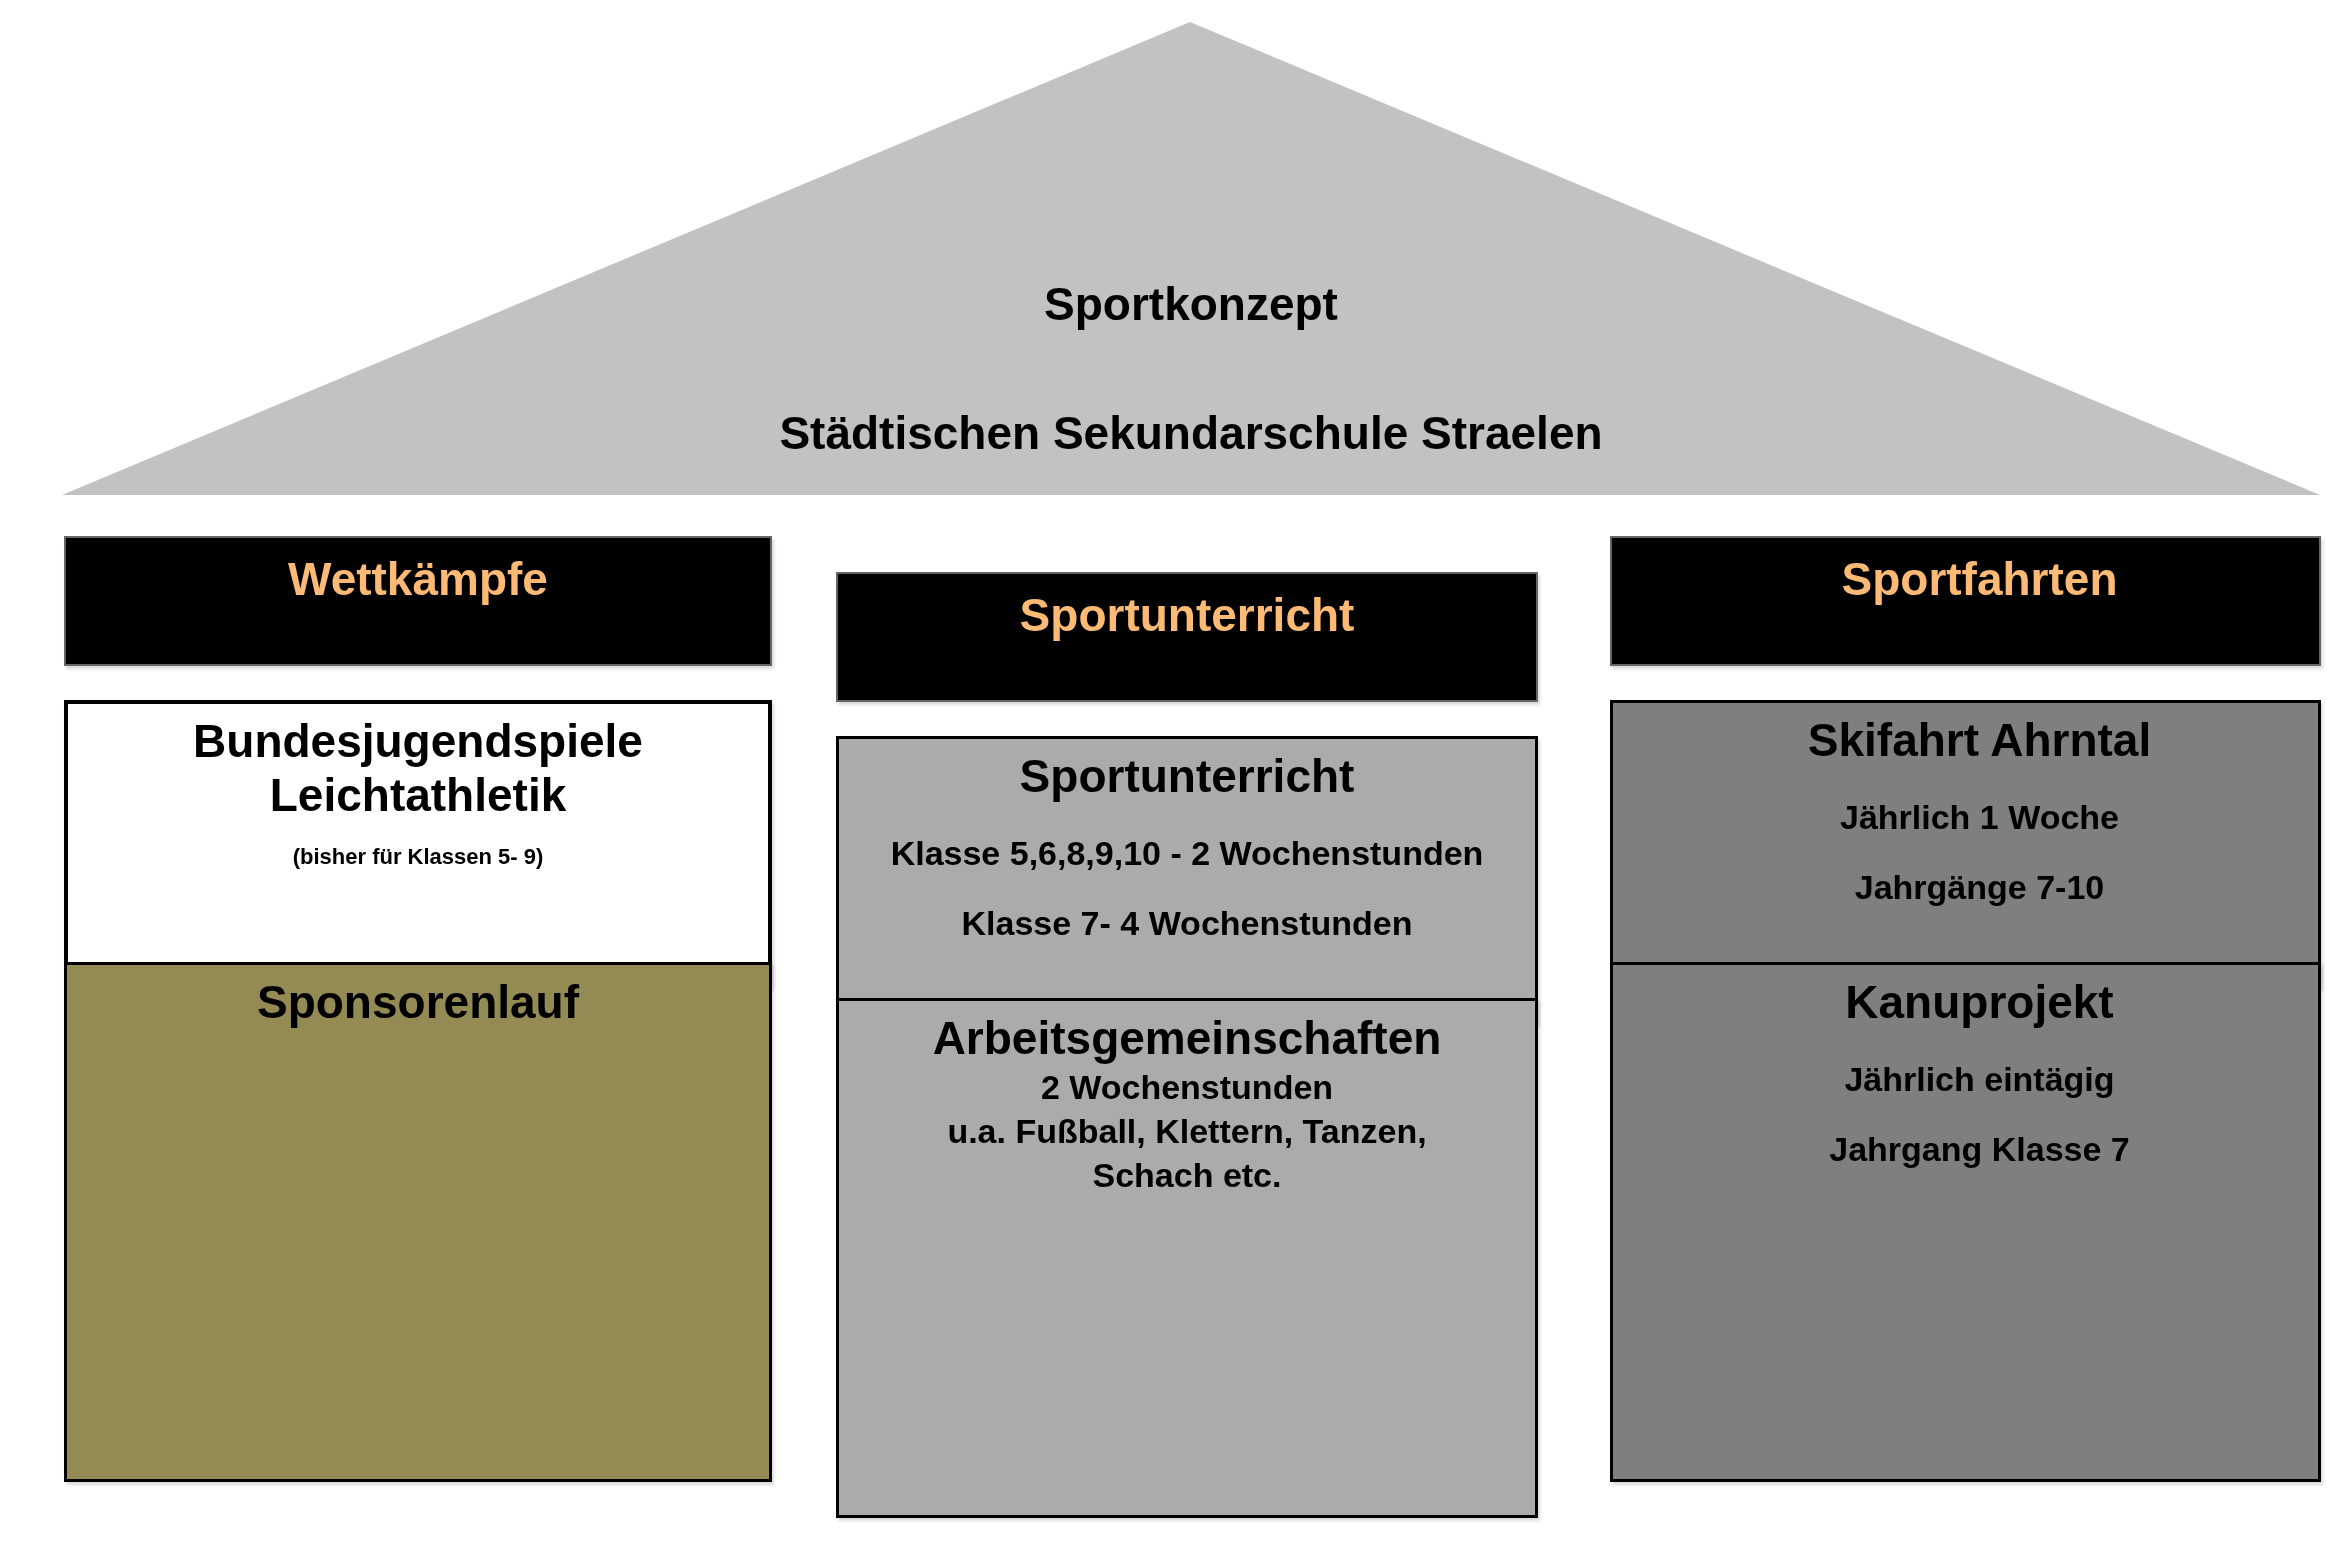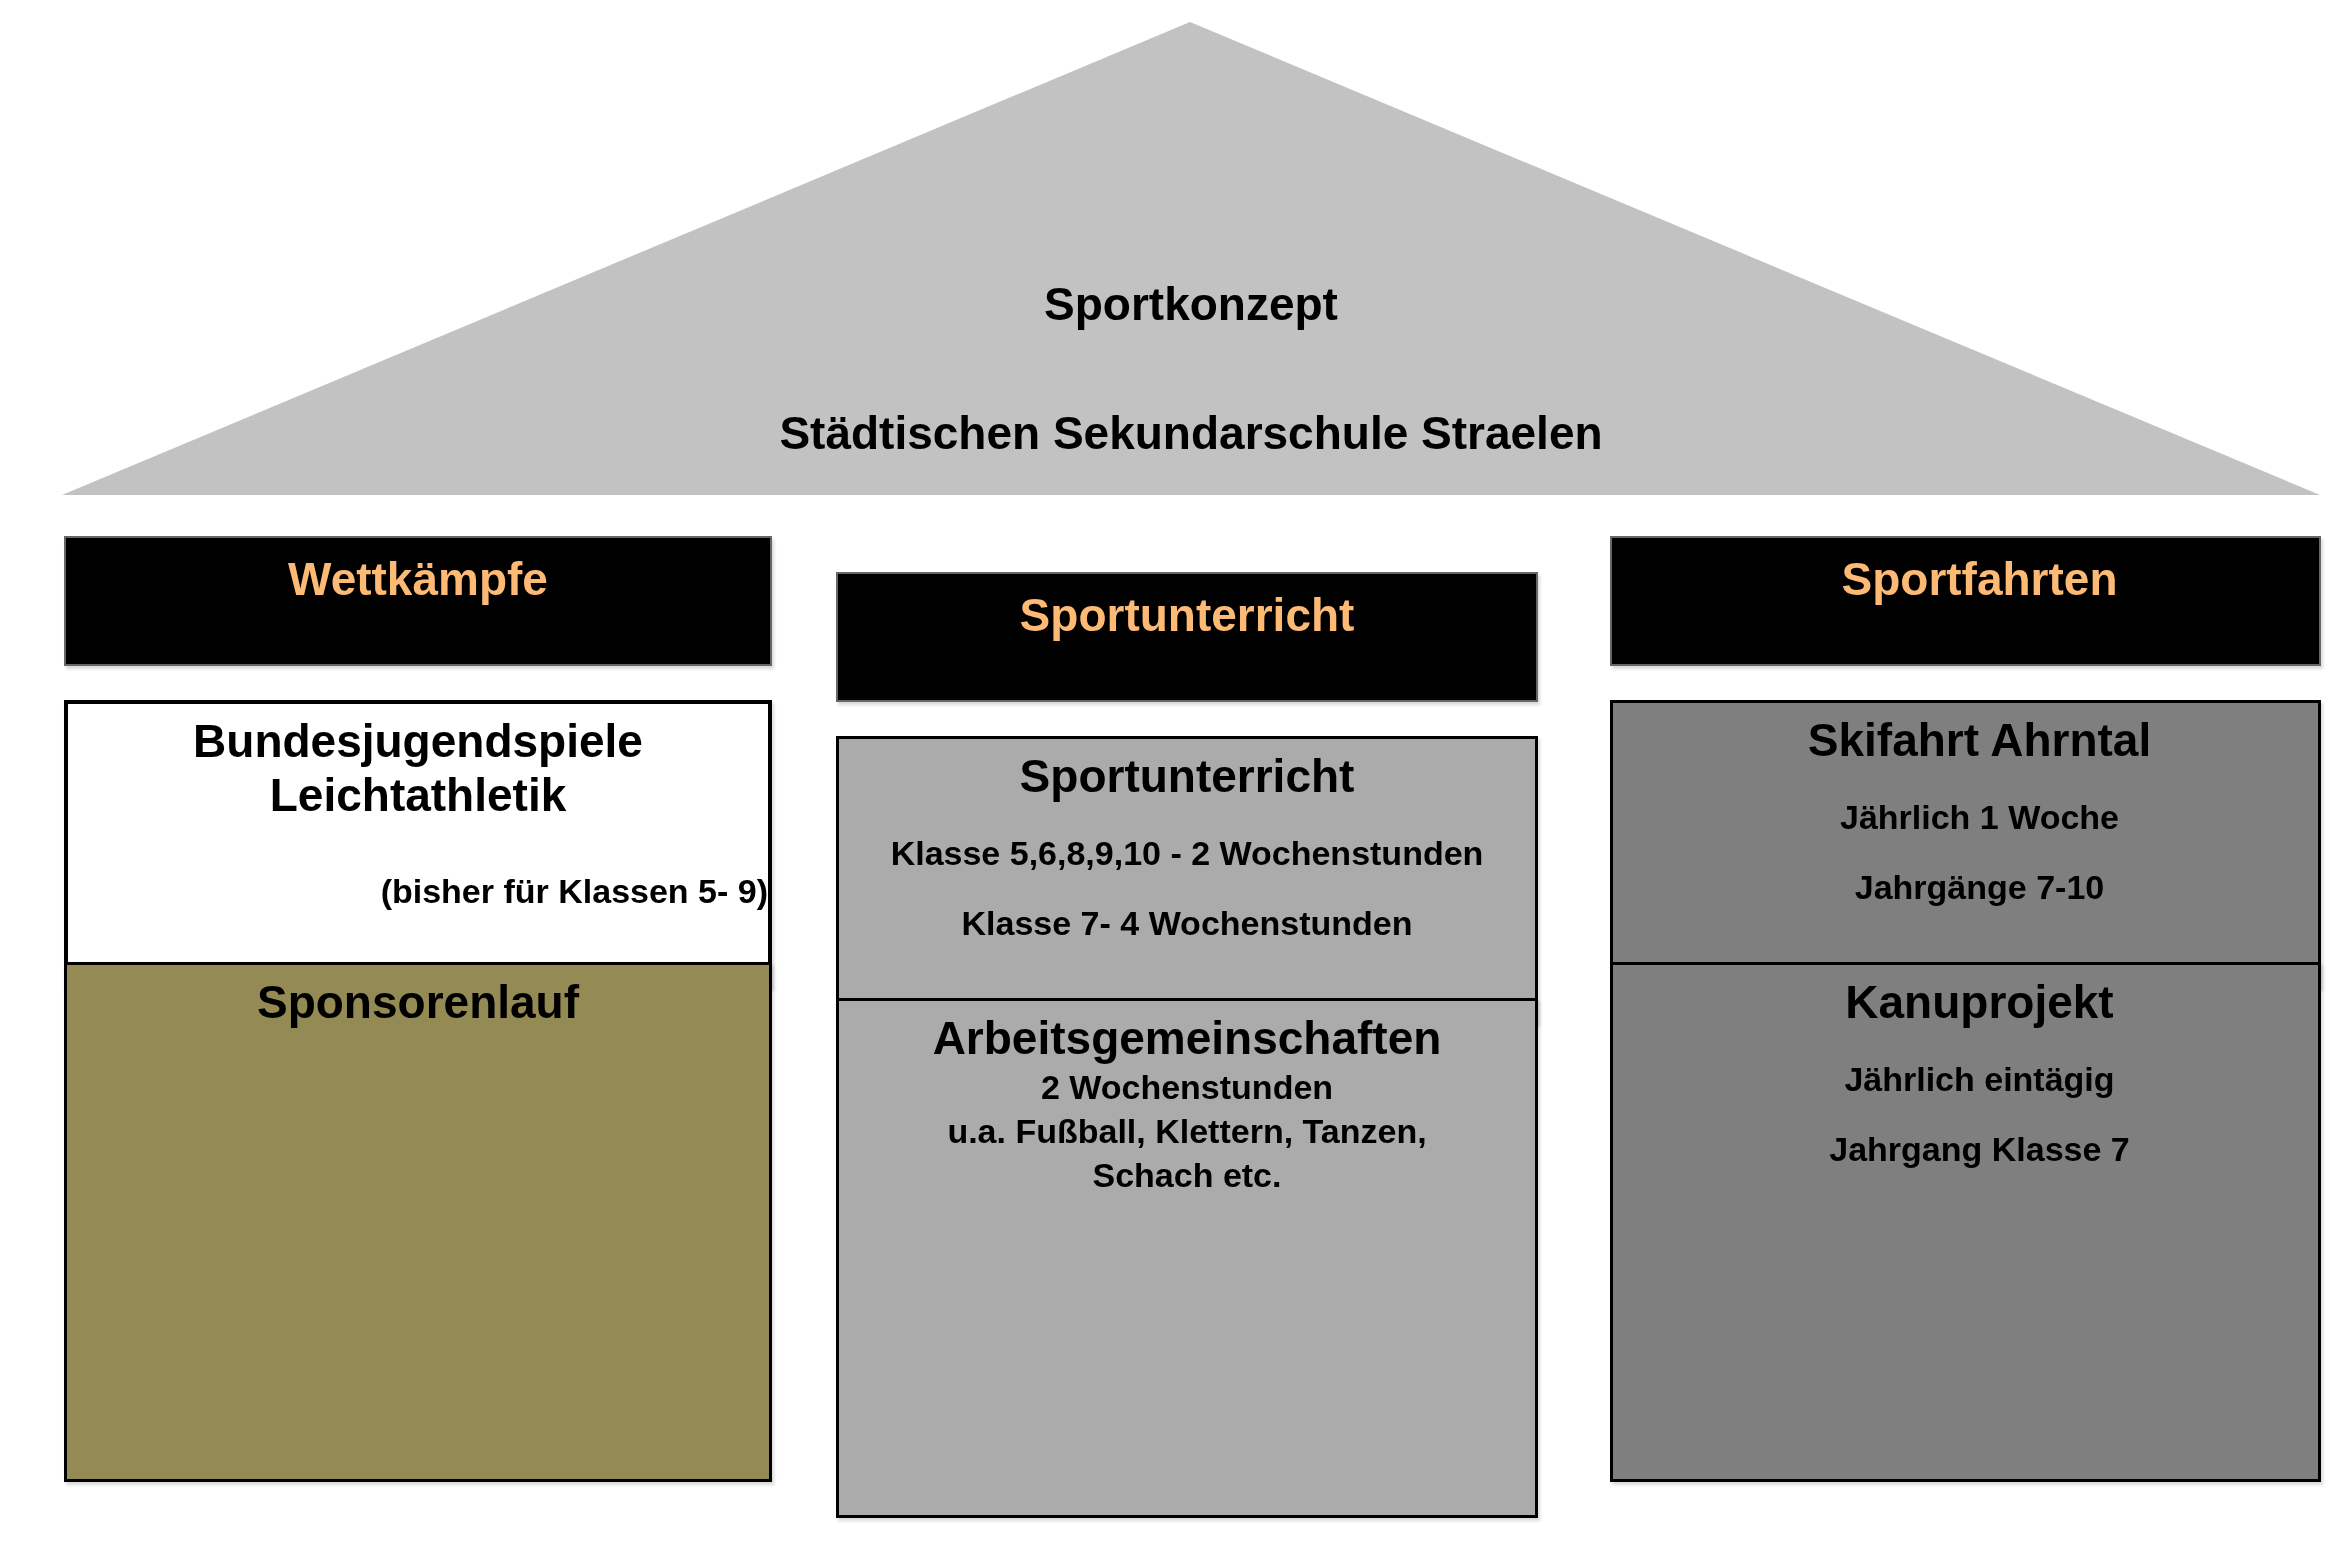--- a/index.html
+++ b/index.html
@@ -31,21 +31,21 @@
     box-shadow:2px 3px 3px rgba(0,0,0,0.15);
   }
   .row1{top:700px;height:288px;}
   .row2{top:962px;height:520px;}
   .col1{left:64px;width:708px;}
   .col2{left:836px;width:702px;margin-top:36px;}
   .col3{left:1610px;width:711px;padding-left:28px;}
   .box.white{border-width:4px;}
 
   .box-title{font-size:46px;line-height:54px;padding-top:10px;}
-  .box-note{font-size:34px;margin-top:50px;text-align:right;}
+  .box-note{font-size:22px;margin-top:22px;}
   .lines-spaced .line{font-size:34px;line-height:40px;margin-top:30px;}
   .lines-tight .line{font-size:34px;line-height:44px;margin-top:0;}
   .lines-tight .line:first-child{margin-top:4px;}
 </style>
 </head>
 <body>
 
 <div class="canvas">
 
   <svg class="roof-svg" width="2327" height="520" viewBox="0 0 2327 520">

